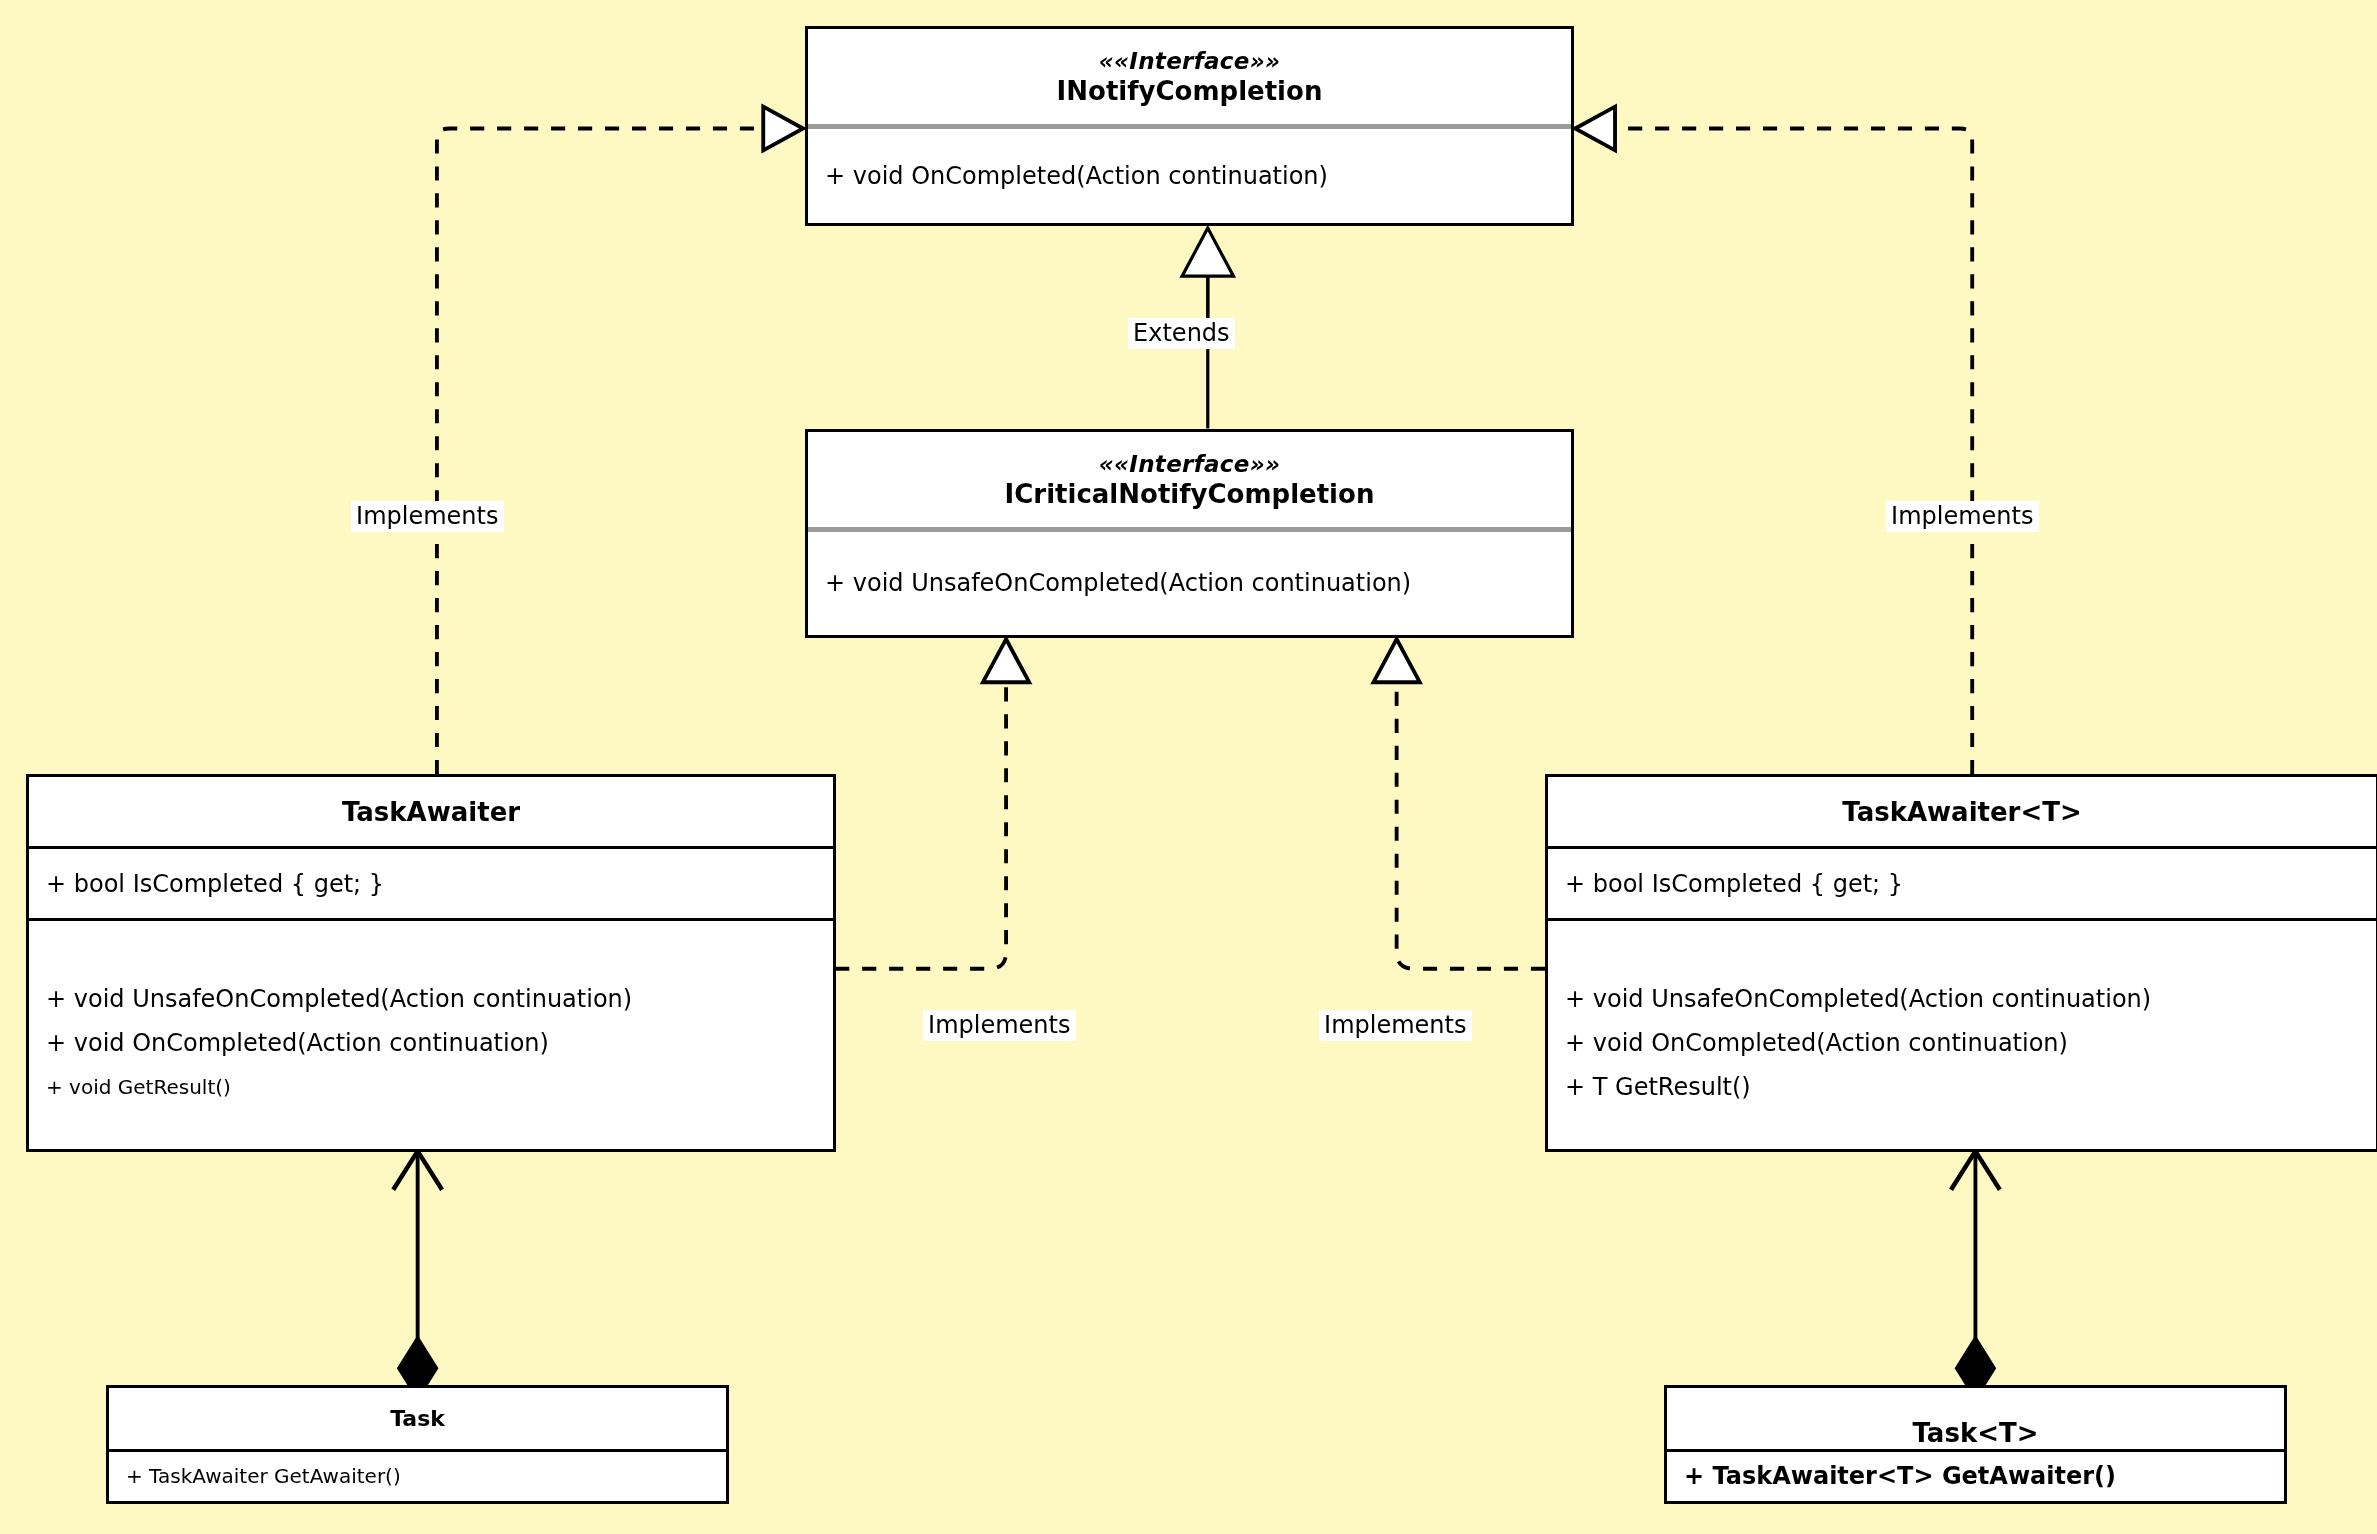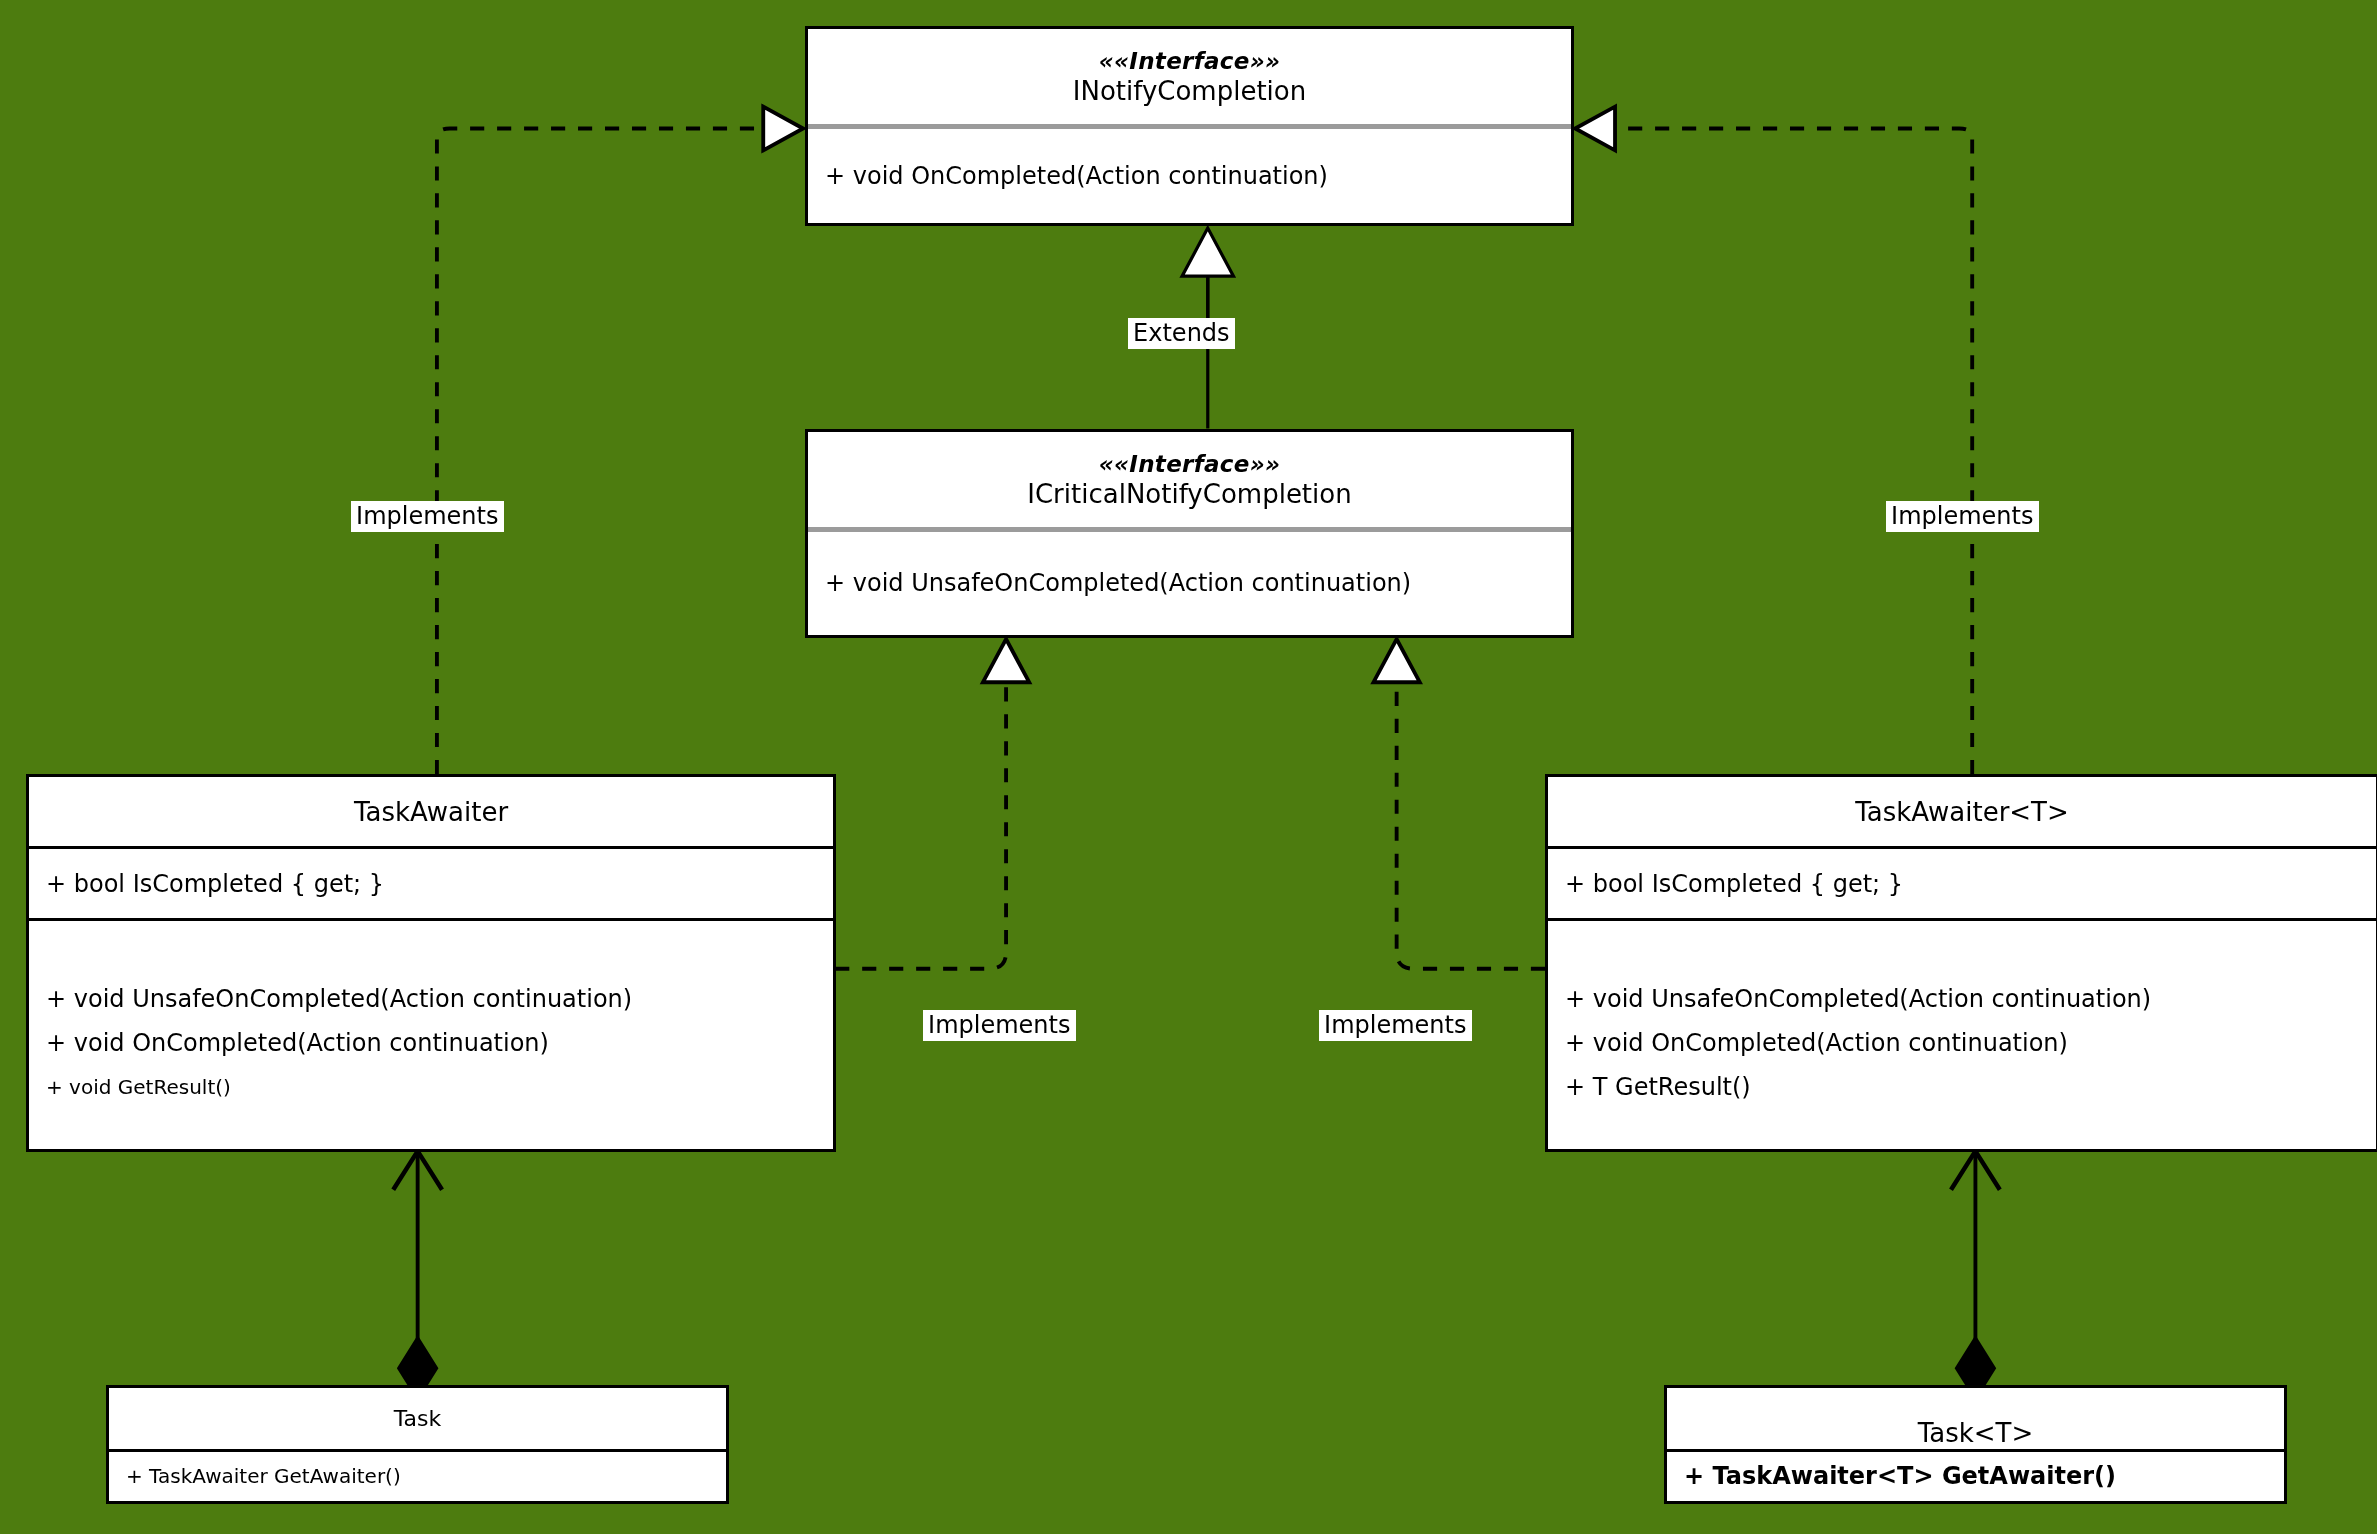--- a/index.html
+++ b/index.html
@@ -1,20 +1,20 @@
 <!DOCTYPE html>
 <html style="font-size:10.3px"><head>
 <meta charset="utf-8">
 <style>
   html,body{margin:0;padding:0;background:#ffffff;}
   #canvas{
     position:relative;
     width:2377px;
     height:1534px;
-    background:#4d7c0f;
+    background:#fef9c3;
     font-family:"DejaVu Sans", sans-serif;
     overflow:hidden;
   }
   svg#wires{position:absolute;left:0;top:0;width:2377px;height:1534px;overflow:visible;}
 
   .uml-box{
     position:absolute;
     box-sizing:border-box;
     border:3.2px solid #000000;
     background:#ffffff;
@@ -28,21 +28,21 @@
     align-items:center;
     justify-content:center;
     text-align:center;
   }
   .stereo{
     font-style:italic;
     font-weight:bold;
     letter-spacing:0.3px;
   }
   .cname{
-    font-weight:normal;
+    font-weight:bold;
   }
   .sep-gray{
     height:5.1px;
     background:#9b9b9b;
     width:100%;
   }
   .sep-black{
     height:3.2px;
     background:#000000;
     width:100%;

